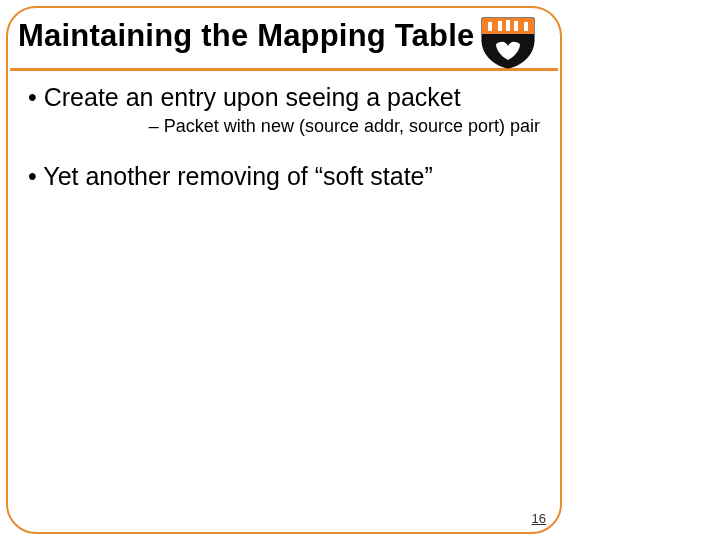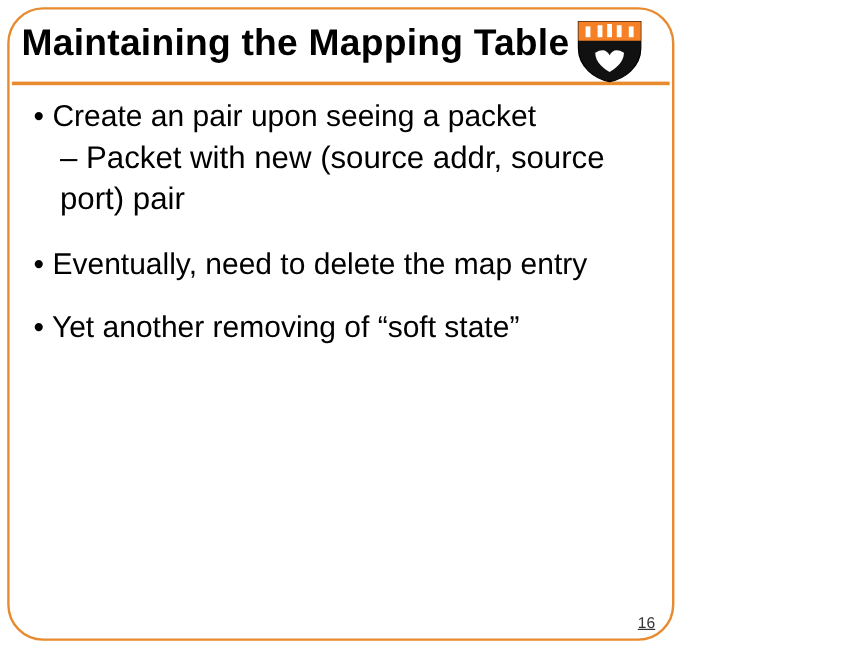--- a/index.html
+++ b/index.html
@@ -47,23 +47,24 @@
   .group { margin-bottom: 22px; }
   .bullet-main {
     font-size: 25px;
     line-height: 1.25;
     margin-bottom: 2px;
   }
   .bullet-main::before {
     content: "• ";
   }
   .bullet-sub {
-    font-size: 26px;
+    font-size: 18px;
     line-height: 1.3;
     margin-left: 22px;
+    text-align: right;
   }
   .bullet-sub::before {
     content: "– ";
   }
   .page-num {
     position: absolute;
     bottom: 14px; right: 22px;
     font-size: 13px;
     color: #333;
     text-decoration: underline;
@@ -88,25 +89,24 @@
       <rect x="22" y="7" width="4" height="10" fill="#fff"></rect>
       <rect x="30" y="6" width="4" height="11" fill="#fff"></rect>
       <rect x="38" y="7" width="4" height="10" fill="#fff"></rect>
       <rect x="48" y="8" width="4" height="9" fill="#fff"></rect>
       <path d="M20 30 C26 26 30 28 32 32 C34 28 38 26 44 30 C44 38 36 44 32 46 C28 44 20 38 20 30 Z" fill="#fff"></path>
     </svg>
   </div>
 
   <div class="body">
     <div class="group">
-      <div class="bullet-main">Create an pair upon seeing a packet</div>
+      <div class="bullet-main">Create an entry upon seeing a packet</div>
       <div class="bullet-sub">Packet with new (source addr, source port) pair</div>
     </div>
     <div class="group">
-      <div class="bullet-main">Eventually, need to delete the map entry</div>
     </div>
     <div class="group">
     </div>
     <div class="group">
       <div class="bullet-main">Yet another removing of “soft state”</div>
     </div>
   </div>
 
   <div class="page-num">16</div>
 </div>

